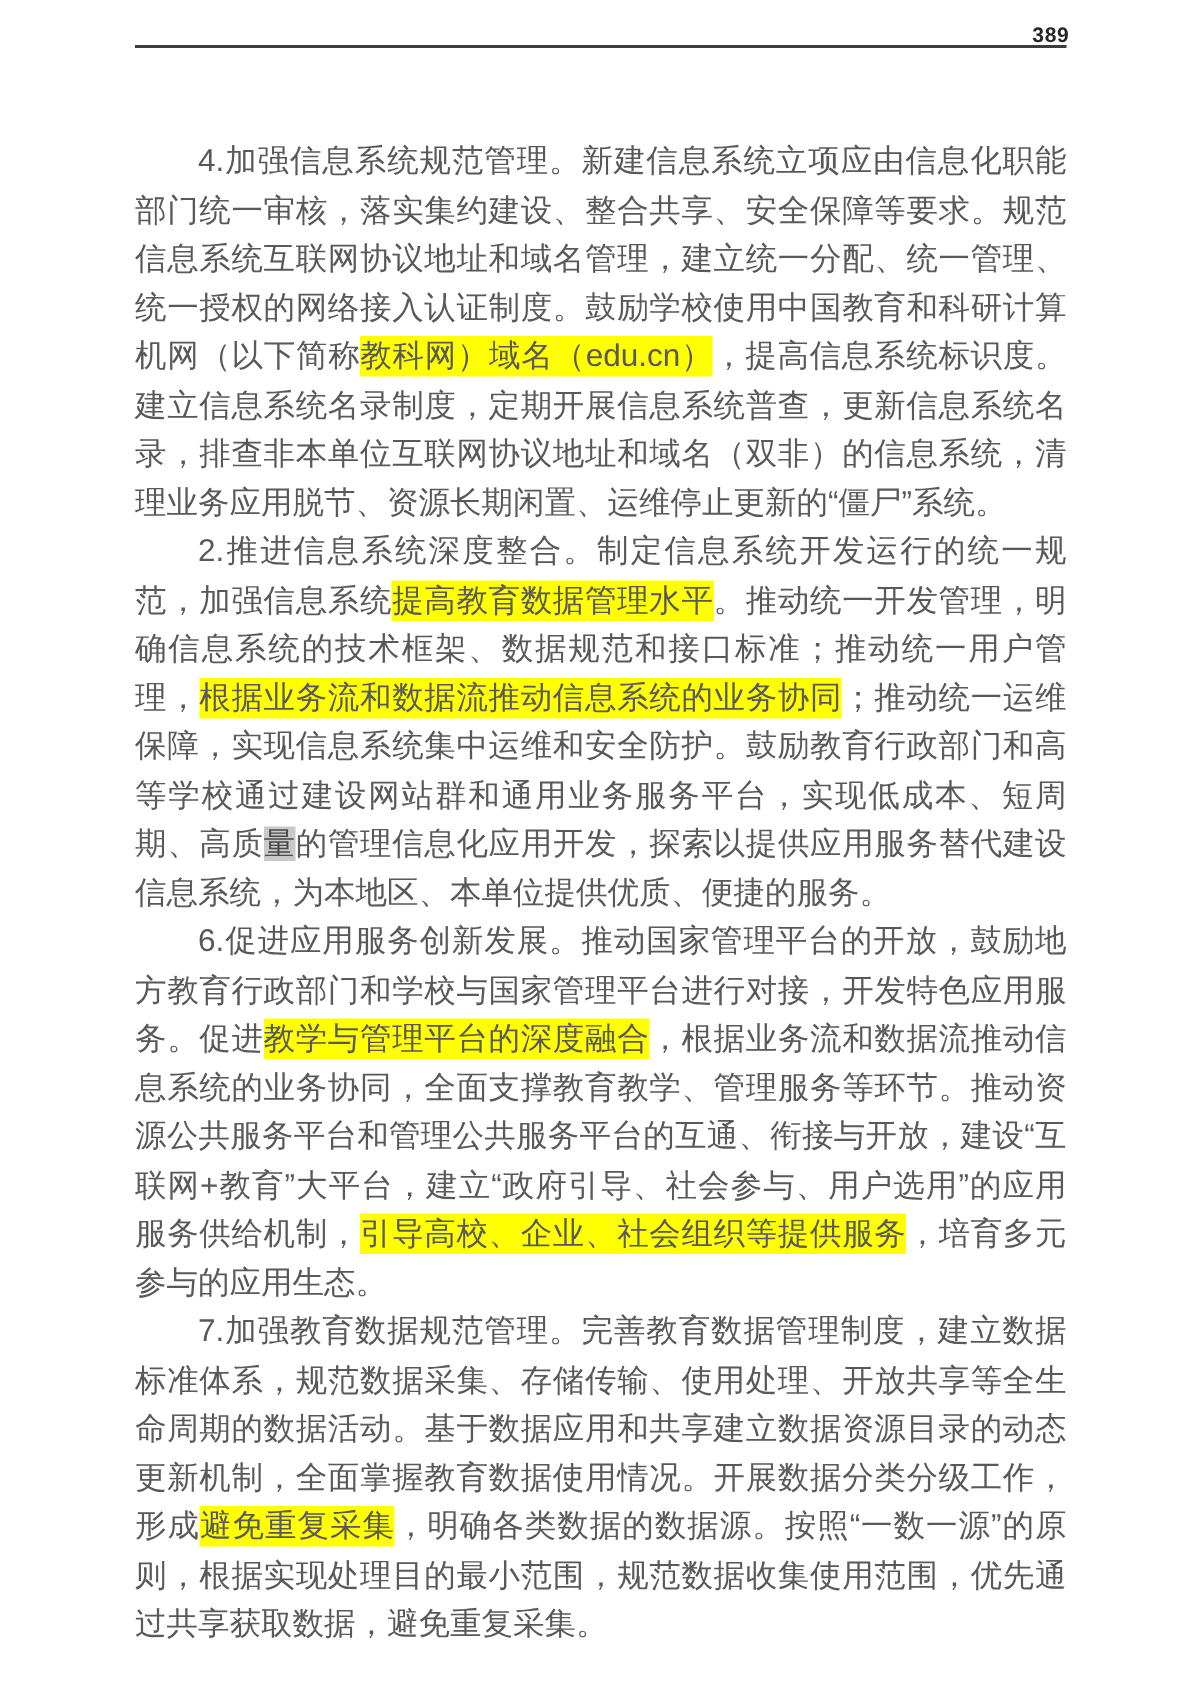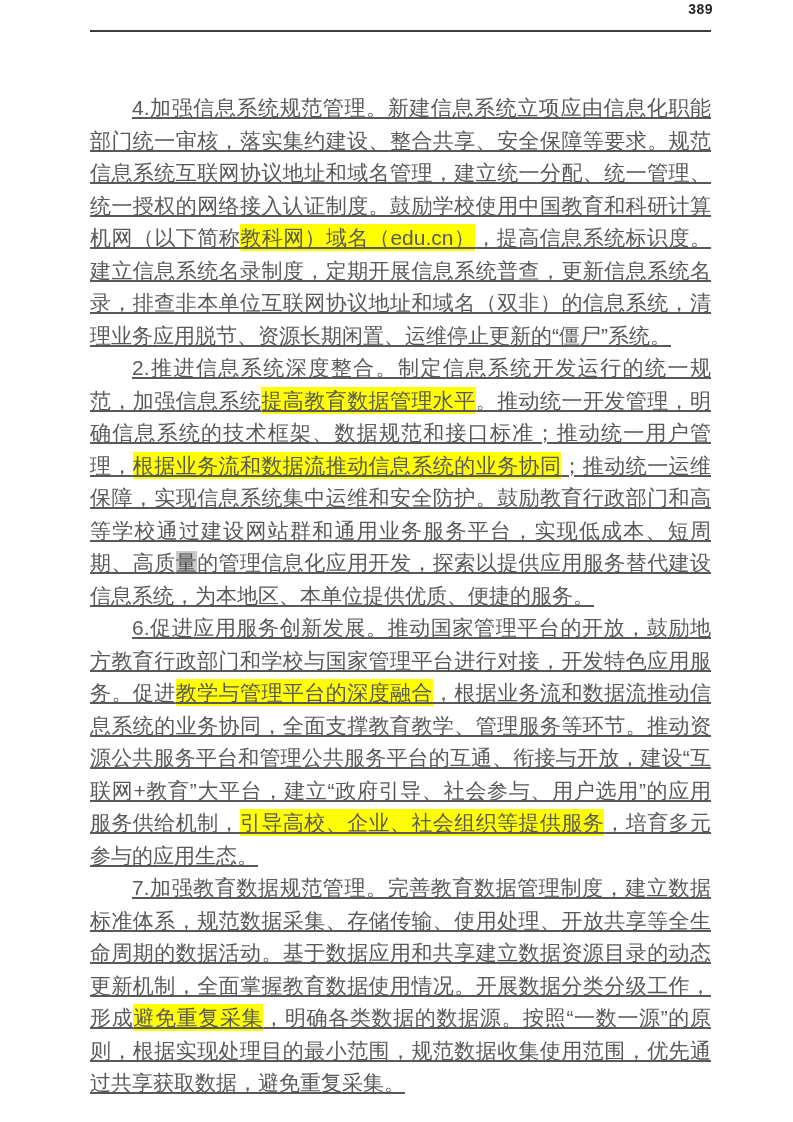--- a/index.html
+++ b/index.html
@@ -15,21 +15,21 @@
   body {
     width: 793px;
     height: 1122px;
     background: var(--background);
     position: relative;
     overflow: hidden;
     font-family: "Liberation Sans", "DejaVu Sans", sans-serif;
   }
   .page-number {
     position: absolute;
-    top: 1px;
+    top: 15px;
     right: 80px;
     font-size: 14px;
     font-weight: 700;
     color: var(--page-number);
     letter-spacing: 0.5px;
   }
   .header-rule {
     position: absolute;
     top: 30px;
     left: 90px;
@@ -44,21 +44,20 @@
     width: 621px;
     font-size: 21px;
     line-height: 32.5px;
     color: var(--text);
     text-align: justify;
     text-justify: inter-ideograph;
   }
   .document-body p {
     margin: 0;
     text-indent: 2em;
-    text-decoration: underline;
   }
   .hl {
     background: var(--highlight);
     padding: 2px 0;
   }
   .gray {
     background: var(--gray-mark);
     color: #4a4a4a;
   }
 </style>

